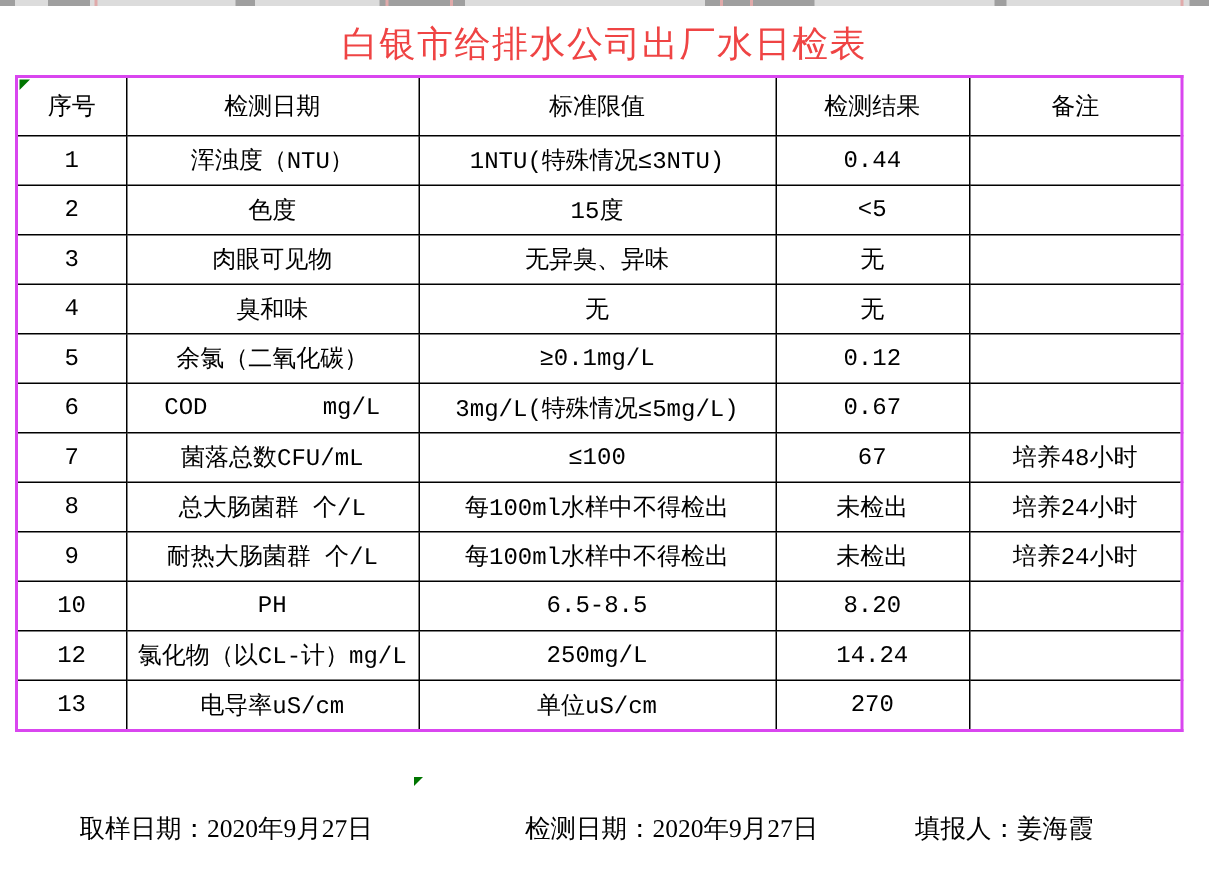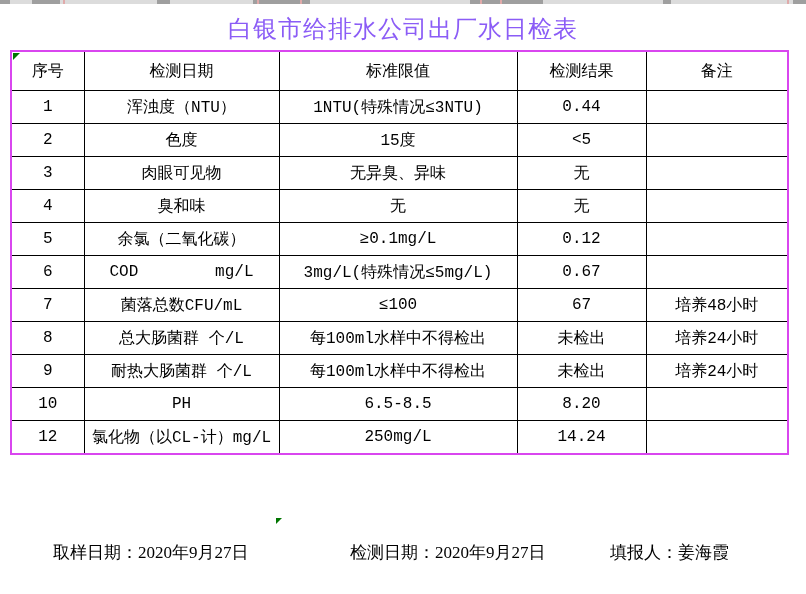--- a/index.html
+++ b/index.html
@@ -7,21 +7,21 @@
     width:806px;height:594px;background:#ffffff;position:relative;overflow:hidden;
     font-family:"Liberation Serif","DejaVu Serif",serif;color:#000;
   }
   
   .edge{position:absolute;top:0;left:0;width:806px;height:4px;background:#dcdcdc;}
   .edge .seg{position:absolute;top:0;height:4px;background:#9f9f9f;}
   .edge .tick{position:absolute;top:0;height:4px;width:2px;background:#e0aaaa;}
 
   .title{
     position:absolute;top:13px;left:0;width:806px;text-align:center;
-    font-size:24px;letter-spacing:1px;color:#8b5cf6;white-space:nowrap;
+    font-size:24px;letter-spacing:1px;color:#ef4444;white-space:nowrap;
   }
 
   table.daily{
     position:absolute;top:50px;left:10px;
     border-collapse:collapse;table-layout:fixed;
     border:2px solid #d946ef;background:#fff;font-family:Liberation Mono, monospace;
   }
   .daily th,.daily td{
     border:1px solid #000;text-align:center;vertical-align:middle;
     font-size:16px;font-weight:normal;padding:0 2px;overflow:hidden;
@@ -159,20 +159,27 @@
       <td class="cell-result">8.20</td>
       <td class="cell-note"></td>
     </tr>
     <tr>
       <td class="cell-no">12</td>
       <td class="cell-item">氯化物（以CL-计）mg/L</td>
       <td class="cell-limit">250mg/L</td>
       <td class="cell-result">14.24</td>
       <td class="cell-note"></td>
     </tr>
+    <tr>
+      <td class="cell-no">13</td>
+      <td class="cell-item">电导率uS/cm</td>
+      <td class="cell-limit">单位uS/cm</td>
+      <td class="cell-result">270</td>
+      <td class="cell-note"></td>
+    </tr>
   </tbody>
 </table>
 
 <div class="tri-corner"></div>
 <div class="tri-under"></div>
 
 <div class="footer-text ft-sampling">取样日期：2020年9月27日</div>
 <div class="footer-text ft-testing">检测日期：2020年9月27日</div>
 <div class="footer-text ft-reporter">填报人：姜海霞</div>
 

